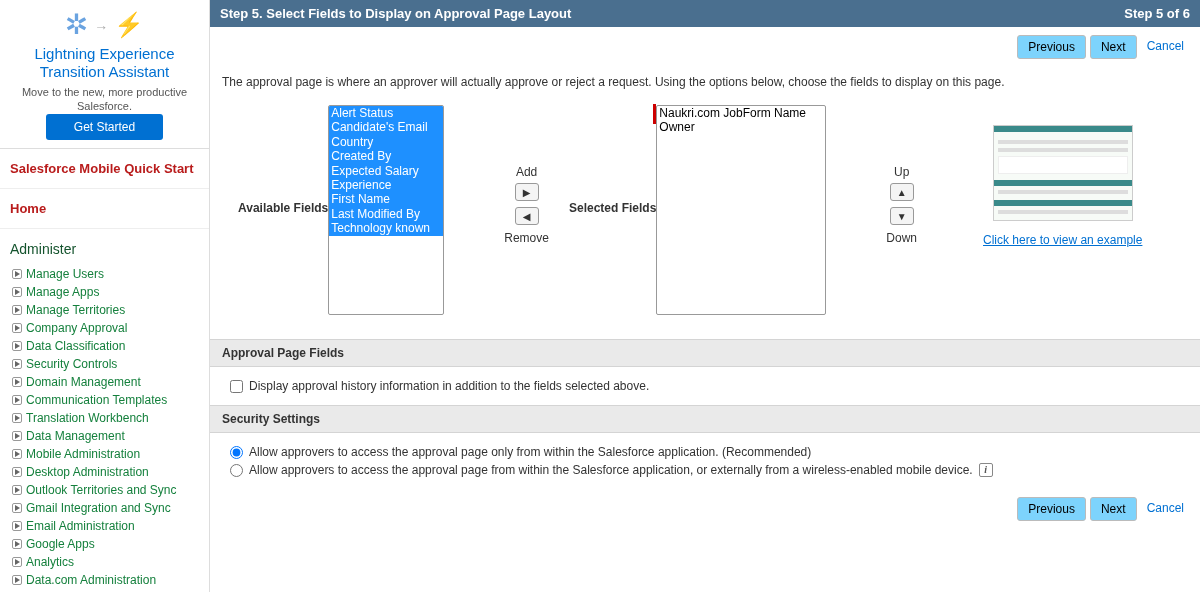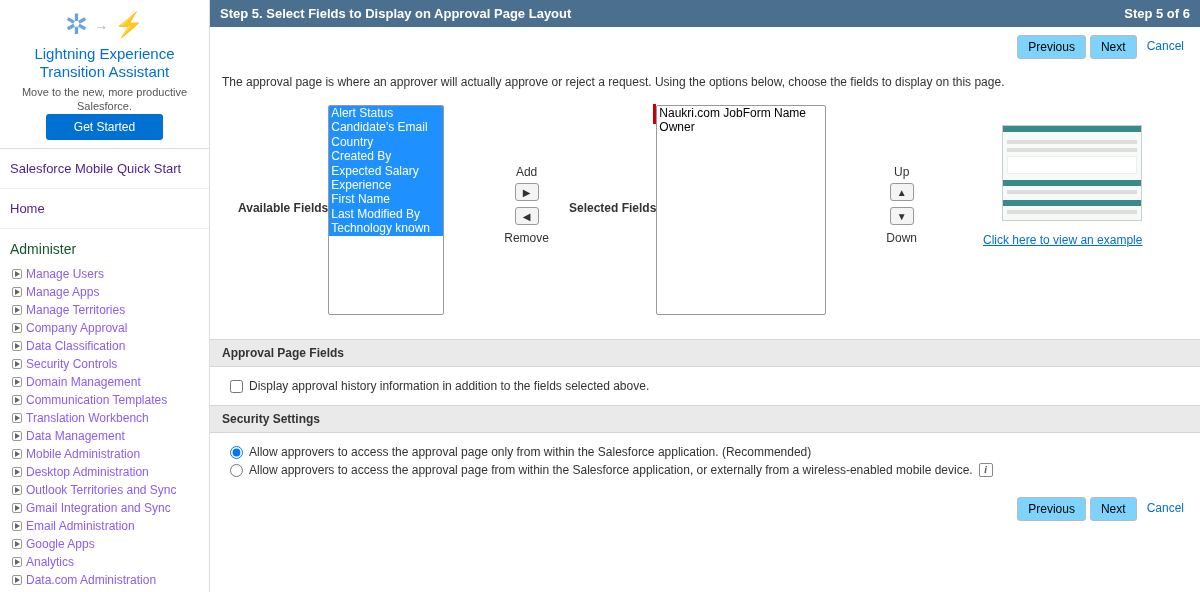--- a/index.html
+++ b/index.html
@@ -7,45 +7,45 @@
 .container { display: flex; }
 .sidebar { width: 210px; background: #fff; border-right: 1px solid #ddd; }
 .promo { text-align: center; padding: 8px 10px; border-bottom: 1px solid #ddd; }
 .promo-icons { display: flex; justify-content: center; align-items: center; gap: 6px; margin-bottom: 4px; }
 .clover-icon { color: #6aa3e0; font-size: 28px; position: relative; }
 .arrow-small { color: #aaa; font-size: 14px; }
 .bolt-icon { color: #5897d6; font-size: 24px; }
 .promo-title { color: #0070d2; font-size: 15px; line-height: 1.2; margin-bottom: 4px; }
 .promo-sub { color: #555; font-size: 11px; line-height: 1.3; }
 .btn-primary { background: #0070d2; color: #fff; border: none; padding: 6px 28px; border-radius: 3px; font-size: 12px; cursor: pointer; display: inline-block; }
-.section-link { display: block; padding: 12px 10px; font-weight: normal; font-size: 13px; border-bottom: 1px solid #eee; color: #4c1d95; text-decoration: none; }
+.section-link { display: block; padding: 12px 10px; font-weight: bold; font-size: 13px; border-bottom: 1px solid #eee; color: #b91c1c; text-decoration: none; }
 .section-header { display: block; padding: 12px 10px 8px; font-weight: normal; font-size: 14px; color: #14532d; }
 .nav-list { list-style: none; padding: 0 0 8px 12px; }
 .nav-list li { padding: 2px 0; font-size: 12px; }
-.nav-list li a { color: #8b5cf6; text-decoration: none; display: flex; align-items: center; gap: 4px; }
+.nav-list li a { color: #15803d; text-decoration: none; display: flex; align-items: center; gap: 4px; }
 .nav-list .tri { display: inline-block; width: 10px; height: 10px; border: 1px solid #999; border-radius: 2px; position: relative; }
 .nav-list .tri::after { content: ""; position: absolute; left: 2px; top: 1px; border-left: 5px solid #666; border-top: 3px solid transparent; border-bottom: 3px solid transparent; }
 .main { flex: 1; }
 .step-header { background: #4a6f8f; color: #fff; display: flex; justify-content: space-between; padding: 6px 10px; font-size: 13px; font-weight: bold; }
 .btn-bar { display: flex; justify-content: flex-end; gap: 4px; padding: 8px 10px; }
 .btn { background: #7dd3fc; border: 1px solid #bbb; border-radius: 3px; padding: 4px 10px; font-size: 12px; cursor: pointer; }
 .link-cancel { color: #0070d2; text-decoration: none; padding: 4px 6px; font-size: 12px; cursor: pointer; }
 .description { padding: 8px 12px 16px; color: #333; font-size: 12px; }
 .picker { display: flex; gap: 20px; padding: 0 28px 24px; align-items: flex-start; }
 .listbox-col { display: flex; align-items: center; }
 .listbox-label { font-weight: bold; font-size: 12px; margin-bottom: 4px; }
 .listbox-wrap { position: relative; }
 .selected-marker { position: absolute; left: -3px; top: -1px; width: 3px; height: 20px; background: #c00; }
 select.listbox { width: 116px; height: 210px; border: 1px solid #999; font-size: 12px; overflow-y: scroll; }
 select.listbox option { padding: 0 2px; }
 select.listbox option.sel { background: #1e90ff; color: #fff; }
 .move-col { display: flex; flex-direction: column; align-items: center; justify-content: center; gap: 2px; padding-top: 60px; margin-left: 40px; }
 .move-col .lbl { font-size: 12px; margin-bottom: 2px; }
 .arrow-btn { width: 24px; height: 18px; border: 1px solid #999; background: #f4f4f4; border-radius: 3px; display: flex; align-items: center; justify-content: center; cursor: pointer; font-size: 10px; margin-bottom: 4px; }
-.preview { display: flex; flex-direction: column; align-items: flex-end; gap: 12px; padding-top: 20px; margin-left: 46px;}
+.preview { display: flex; flex-direction: column; align-items: center; gap: 12px; padding-top: 20px; margin-left: 46px;}
 .preview-img { width: 140px; height: 96px; border: 1px solid #ccc; background: #f7fbf7; position: relative; overflow: hidden; }
 .preview-img .bar { position: absolute; left: 0; right: 0; background: #3a8a8a; height: 6px; }
 .preview-img .bar.t1 { top: 0; }
 .preview-img .row { position: absolute; left: 4px; right: 4px; height: 4px; background: #ddd; }
 .preview-link { color: #0070d2; text-decoration: underline; font-size: 12px; }
 .section-band { background: #eaeaea; padding: 6px 12px; font-weight: bold; font-size: 12px; border-top: 1px solid #d4d4d4; border-bottom: 1px solid #d4d4d4; }
 .section-body { padding: 10px 20px; font-size: 12px; }
 .checkbox-row, .radio-row { display: flex; align-items: center; gap: 6px; padding: 2px 0; }
 .info-icon { display: inline-block; width: 14px; height: 14px; border: 1px solid #888; border-radius: 2px; text-align: center; font-size: 10px; line-height: 12px; font-family: Georgia, serif; font-style: italic; color: #555; font-weight: bold; }
 select.wide { width: 170px; }

